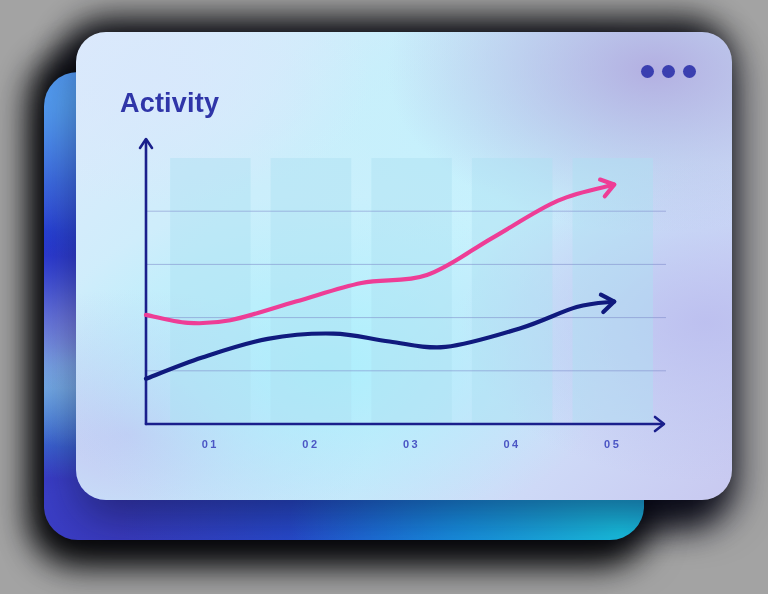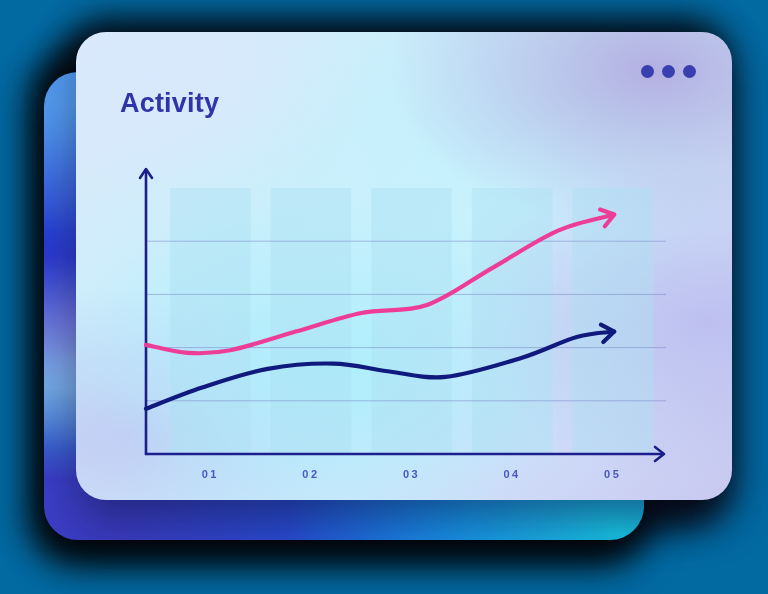--- a/index.html
+++ b/index.html
@@ -1,21 +1,21 @@
 <!DOCTYPE html>
 <html><head>
 <meta charset="utf-8">
 <style>
   html,body{margin:0;padding:0;}
   body{
     width:768px;height:594px;overflow:hidden;
     background:#000000;
     font-family:"Liberation Sans", sans-serif;
   }
-  #stage{position:relative;width:768px;height:594px;overflow:hidden;background:#0369a1;}
+  #stage{position:relative;width:768px;height:594px;overflow:hidden;background:#a3a3a3;}
 
   
   .shadow-blob{
     position:absolute;border-radius:48px;background:#05060a;
     filter:blur(16px);
   }
   #shadow-back{ left:28px; top:52px; width:620px; height:512px; opacity:.95; }
   #shadow-front{ left:60px; top:18px; width:672px; height:510px; opacity:.95; }
 
   
@@ -54,21 +54,21 @@
     font-size:27px;font-weight:700;letter-spacing:.2px;
     color:#2f35a8;
   }
   #menu-dots{
     position:absolute;right:36px;top:33px;
     display:flex;gap:8px;align-items:center;cursor:pointer;
   }
   #menu-dots .dot{width:13px;height:13px;border-radius:50%;background:#3a3fb0;}
 
   
-  #chart-area{position:absolute;left:0;top:0;width:656px;height:468px;margin-top:30px;}
+  #chart-area{position:absolute;left:0;top:0;width:656px;height:468px;}
   #chart-svg{position:absolute;left:0;top:0;}
 
   .tick-label{
     font-family:"Liberation Sans", sans-serif;
     font-size:11px;font-weight:700;letter-spacing:2.5px;
     fill:#4b56c4;
   }
 </style>
 </head>
 <body>

